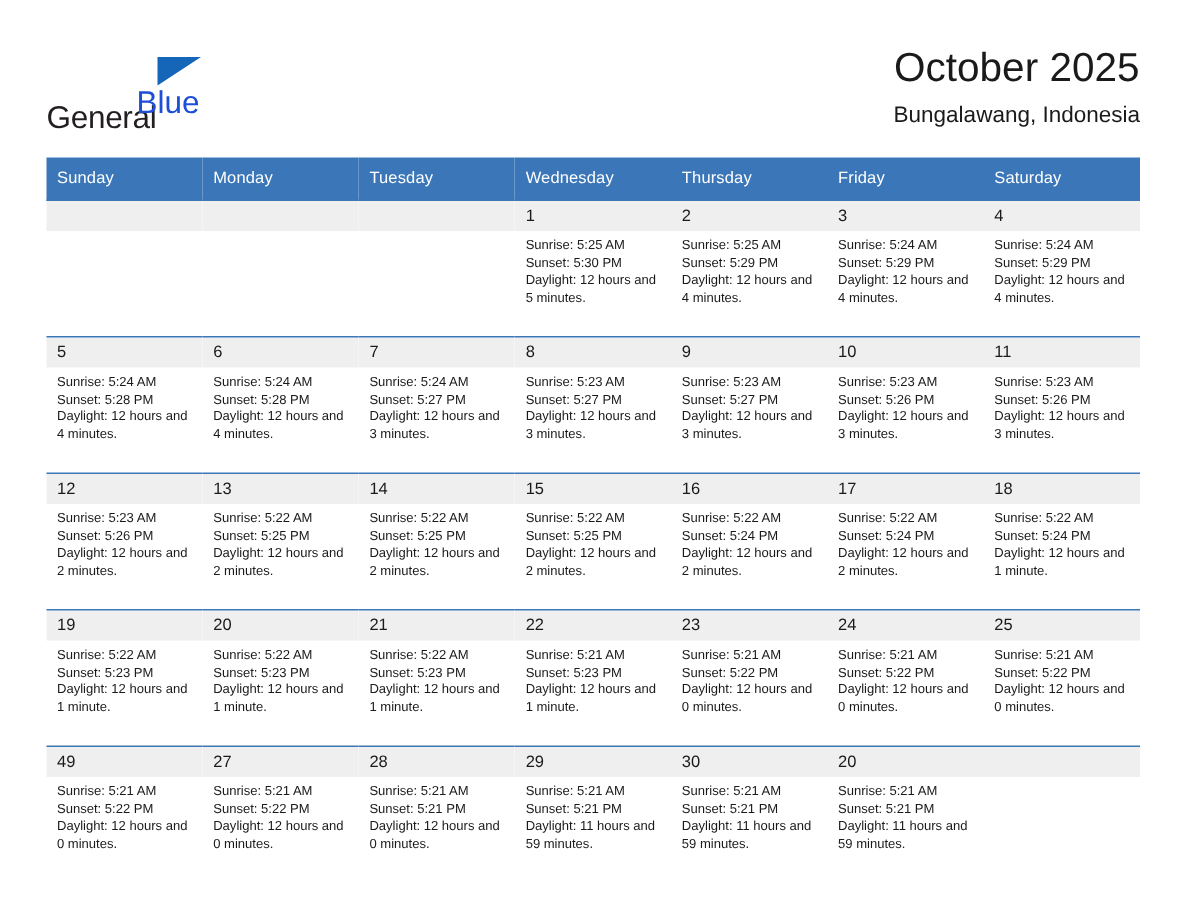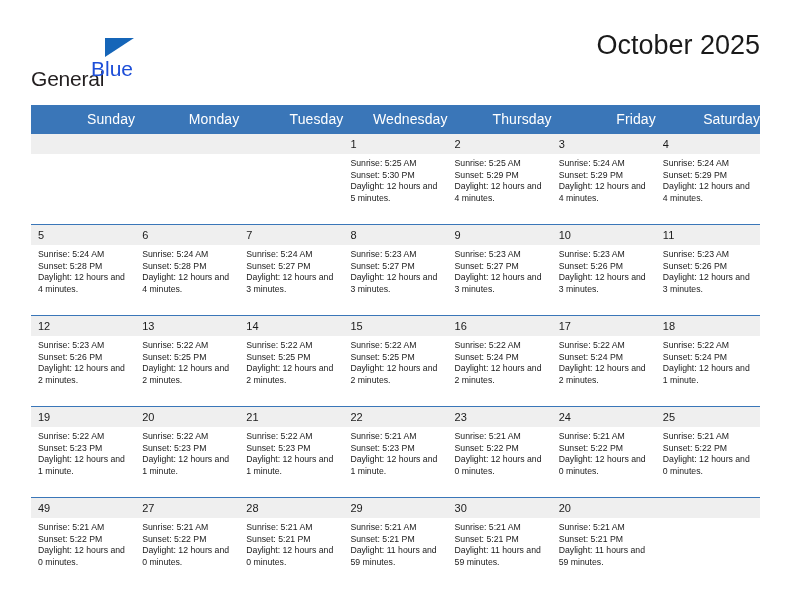--- a/index.html
+++ b/index.html
@@ -89,23 +89,23 @@
     position: absolute;
     left: 31px;
     top: 105px;
     width: 729px;
     border-collapse: collapse;
     table-layout: fixed;
   }
   .calendar th {
     background: #3a76b8;
     color: #ffffff;
-    font-size: 14px;
+    font-size: 11px;
     font-weight: normal;
-    text-align: right;
+    text-align: left;
     padding: 5px 0 5px 7px;
     height: 18px;
     vertical-align: middle;
     letter-spacing: 0.1px;
   }
   .calendar td {
     width: 104.14px;
     height: 90px;
     vertical-align: top;
     padding: 0;
@@ -145,20 +145,21 @@
   <div class="header">
 
     <div class="logo">
       <span class="logo-general">General</span>
       <span class="logo-triangle"></span>
       <span class="logo-blue">Blue</span>
     </div>
 
     <div class="title-block">
       <div class="cal-title">October 2025</div>
+      <div class="cal-subtitle">Bungalawang, Indonesia</div>
     </div>
 
   </div>
 
   <table class="calendar">
     <thead>
       <tr>
         <th>Sunday</th>
         <th>Monday</th>
         <th>Tuesday</th>

